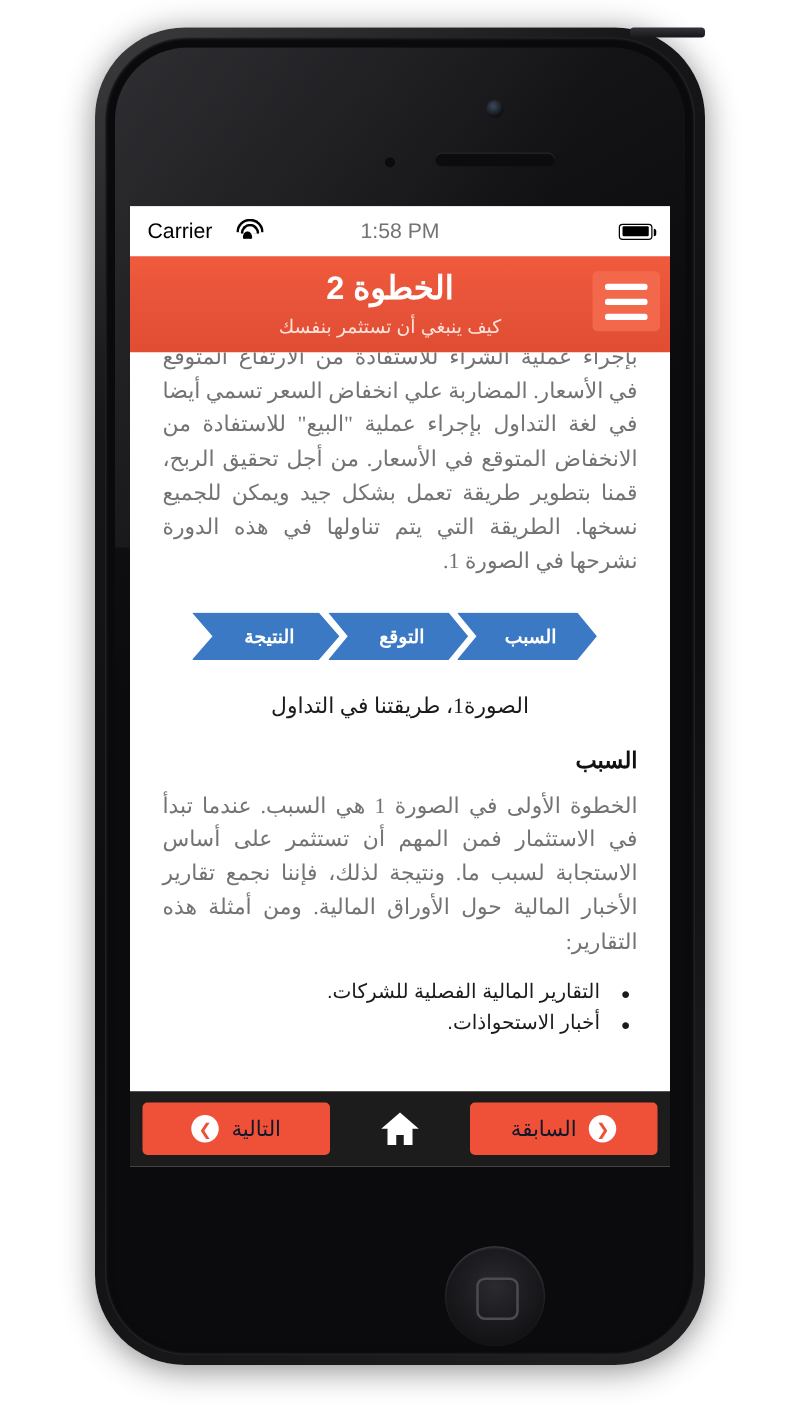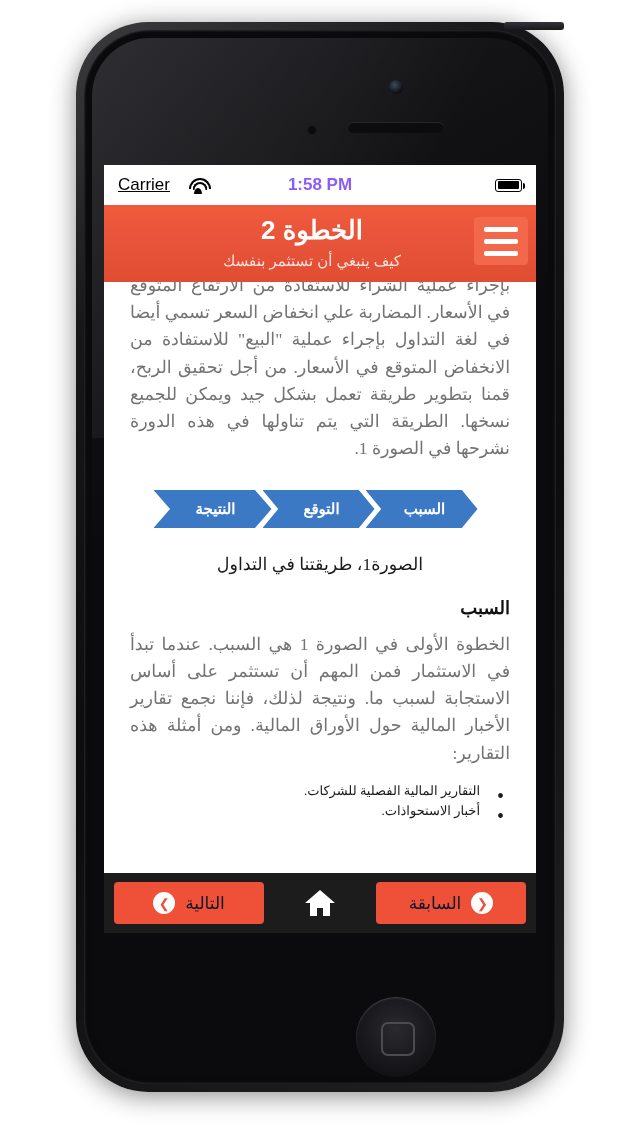--- a/index.html
+++ b/index.html
@@ -130,33 +130,32 @@
     background: #ffffff;
     display: flex;
     align-items: center;
     justify-content: space-between;
     padding: 0 14px;
     box-sizing: border-box;
     direction: ltr;
   }
   .sb-left, .sb-right {
     display: flex;
-    align-items: center;
+    align-items: flex-start;
     gap: 20px;
-    text-decoration: underline;
   }
   .sb-carrier {
     font-size: 17px;
     color: #000;
     font-family: "Liberation Sans", sans-serif;
   }
   .sb-time {
     font-size: 17px;
-    font-weight: bold;
-    color: #8b5cf6;
+    font-weight: normal;
+    color: #737373;
     position: absolute;
     left: 0; right: 0;
     text-align: center;
     pointer-events: none;
   }
   .wifi-icon { width: 20px; height: 15px; position: relative; }
   .wifi-icon span {
     position: absolute;
     left: 50%;
     border: 2px solid #000;
@@ -307,22 +306,22 @@
     color: #111;
     margin: 0 0 12px 0;
     text-align: right;
   }
   .bullets {
     margin: 4px 0 0 0;
     padding: 0 26px 0 0;
     list-style: none;
   }
   .bullets li {
-    font-family: Liberation Serif, serif;
-    font-size: 13px;
+    font-family: Liberation Sans, sans-serif;
+    font-size: 16px;
     line-height: 1.6;
     color: #1b1b1b;
     text-align: right;
     position: relative;
     padding-right: 4px;
   }
   .bullets li::before {
     content: "\2022";
     position: absolute;
     right: -20px;

